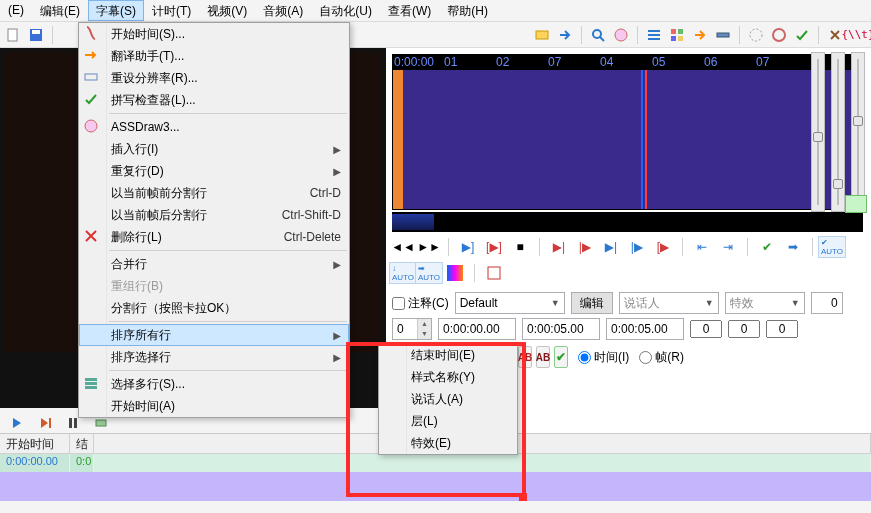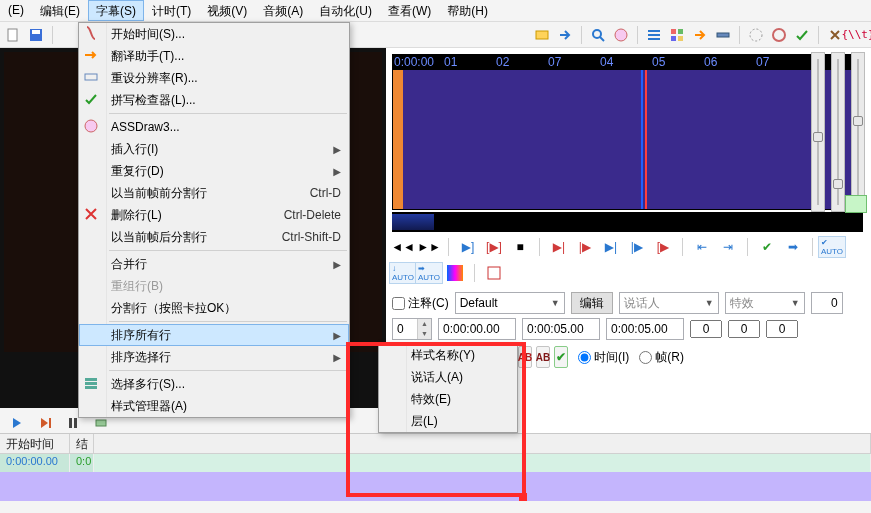--- a/index.html
+++ b/index.html
@@ -429,29 +429,29 @@
     </div>
   <div class="ditem">
       <span>重复行(D)</span>
       <span class="darrow">▶</span>
     </div>
   <div class="ditem">
       <span>以当前帧前分割行</span>
       <span class="dshort">Ctrl-D</span>
     </div>
   <div class="ditem">
+      <span>以当前帧后分割行</span>
+      <span class="dshort">Ctrl-Shift-D</span>
+    </div>
+  <div class="ditem">
       <span class="dicon"><svg width="16" height="16">
           <path d="M3 3l10 10M13 3L3 13" stroke="#d33" stroke-width="2"></path>
         </svg></span>
       <span>删除行(L)</span>
       <span class="dshort">Ctrl-Delete</span>
-    </div>
-  <div class="ditem">
-      <span>以当前帧后分割行</span>
-      <span class="dshort">Ctrl-Shift-D</span>
     </div>
   <div class="dsep"></div>
   <div class="ditem">
       <span>合并行</span>
       <span class="darrow">▶</span>
     </div>
   <div class="ditem disabled">
       <span>重组行(B)</span>
     </div>
   <div class="ditem">
@@ -469,26 +469,27 @@
   <div class="dsep"></div>
   <div class="ditem">
       <span class="dicon"><svg width="16" height="16">
           <rect x="2" y="3" width="12" height="3" fill="#5a9"></rect>
           <rect x="2" y="7" width="12" height="3" fill="#5a9"></rect>
           <rect x="2" y="11" width="12" height="3" fill="#5a9"></rect>
         </svg></span>
       <span>选择多行(S)...</span>
     </div>
   <div class="ditem">
-      <span>样式管理器(A)</span>
+      <span>开始时间(A)</span>
     </div>
 </div>
 
 <div class="submenu">
   <div class="dgutter"></div>
+  <div class="ditem">结束时间(E)</div>
   <div class="ditem">样式名称(Y)</div>
   <div class="ditem">说话人(A)</div>
+  <div class="ditem">层(L)</div>
   <div class="ditem">特效(E)</div>
-  <div class="ditem">层(L)</div>
 </div>
 
 <div class="redbox"></div>
 <div class="redsq"></div>
 
 </body></html>

